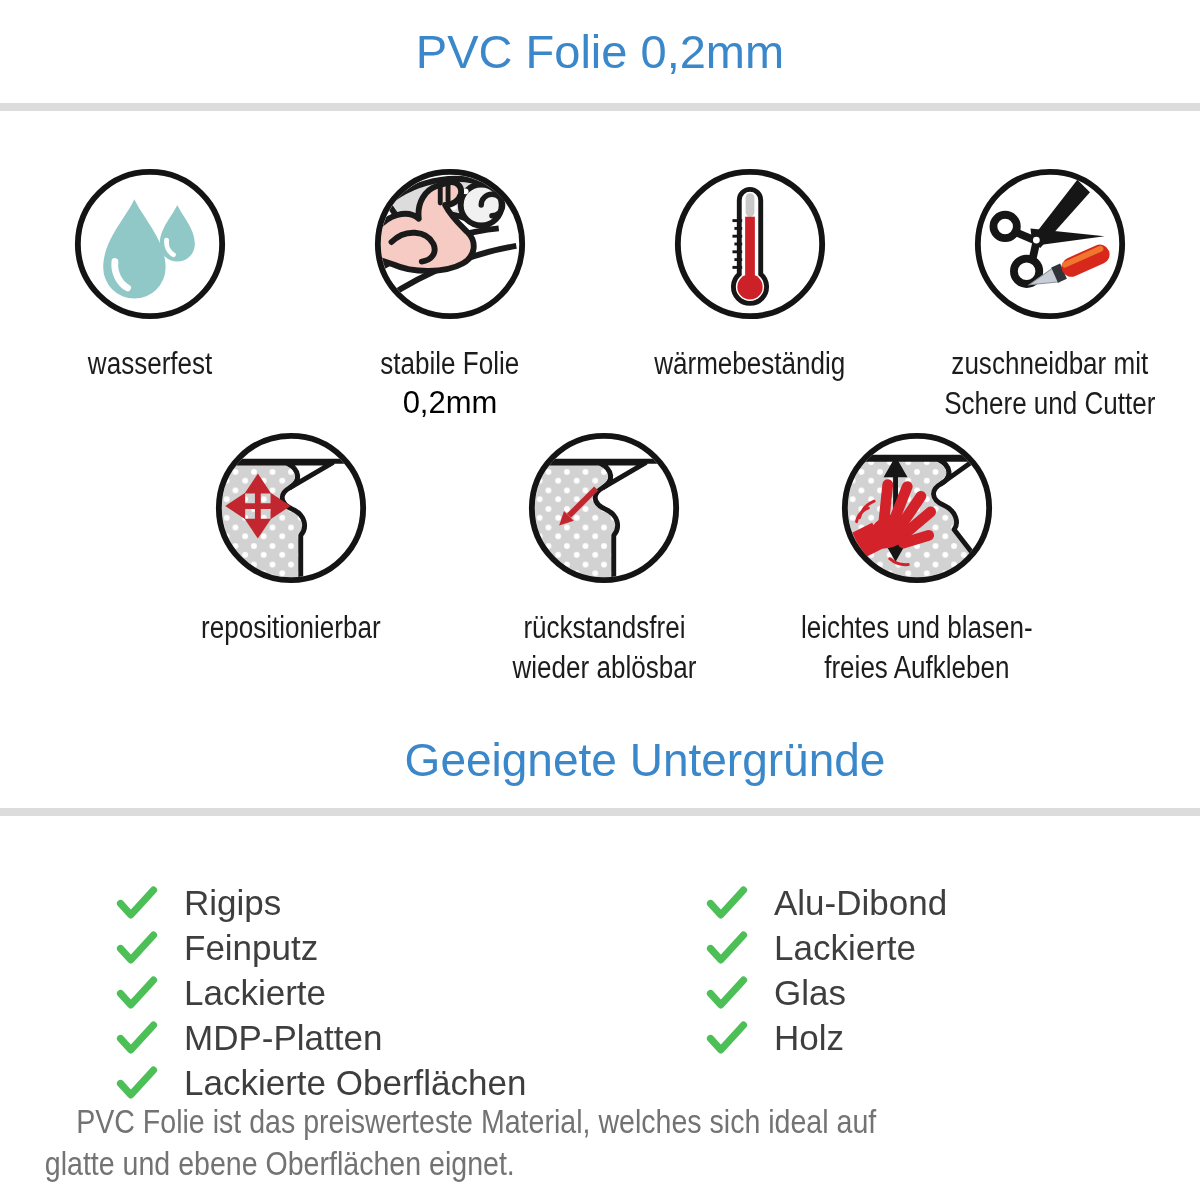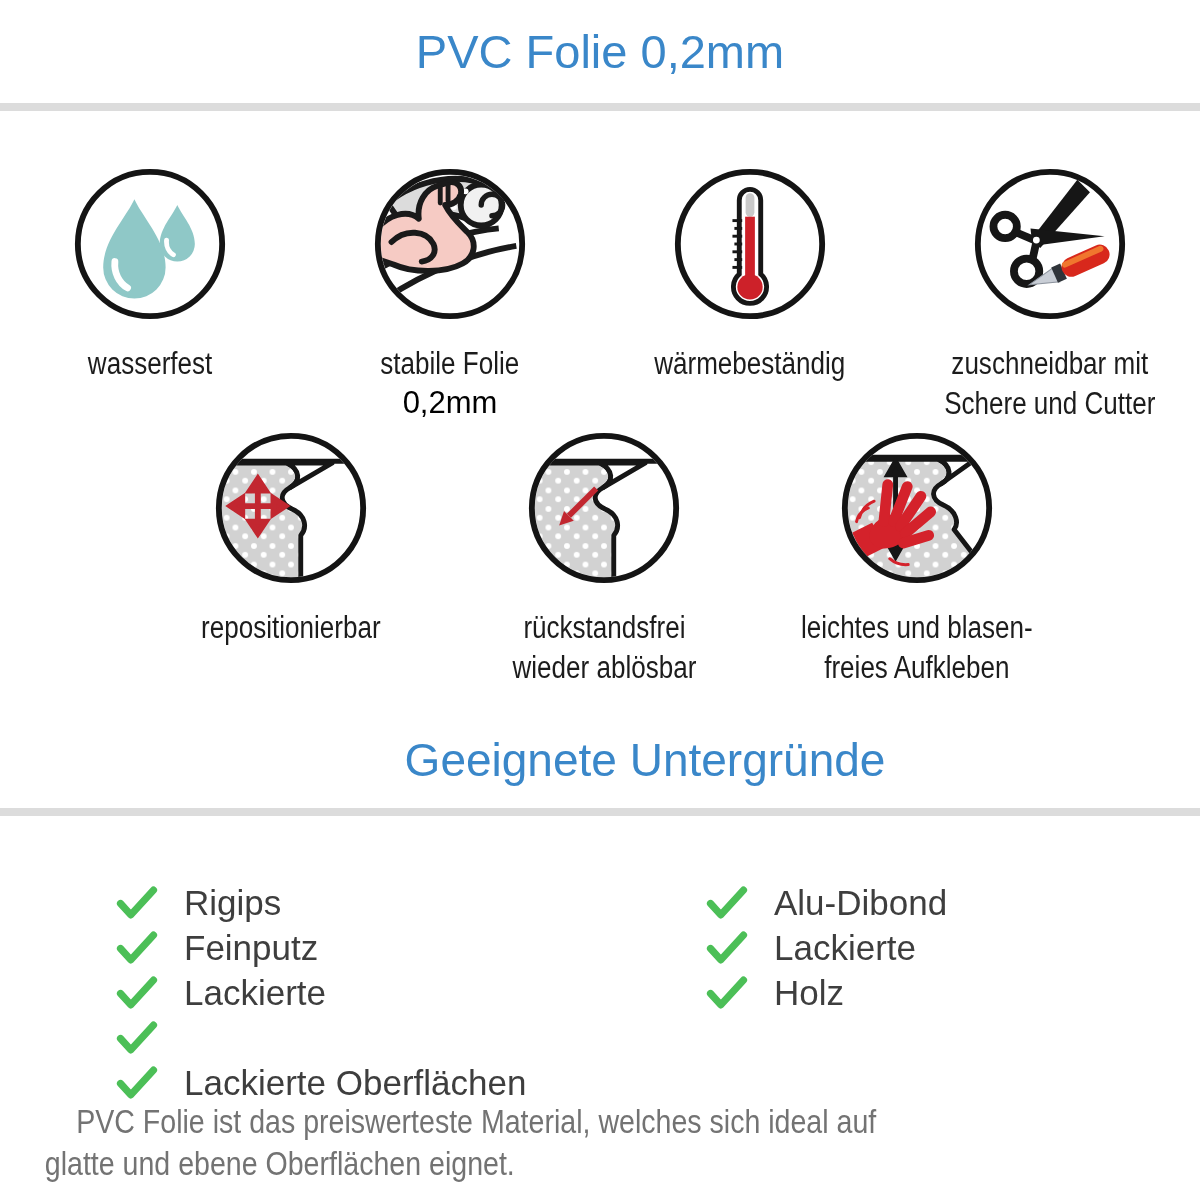--- a/index.html
+++ b/index.html
@@ -256,20 +256,21 @@
     <li>
       <svg class="check-icon" viewBox="0 0 40 33">
           <path d="M4,17 L14,28 36,4" fill="none" stroke="#4cbf57" stroke-width="7" stroke-linecap="round" stroke-linejoin="round"></path>
         </svg>
       <span class="surface-label">Lackierte</span>
       </li>
     <li>
       <svg class="check-icon" viewBox="0 0 40 33">
           <path d="M4,17 L14,28 36,4" fill="none" stroke="#4cbf57" stroke-width="7" stroke-linecap="round" stroke-linejoin="round"></path>
         </svg>
+      <span class="surface-label">MDP-Platten</span>
       </li>
     <li>
       <svg class="check-icon" viewBox="0 0 40 33">
           <path d="M4,17 L14,28 36,4" fill="none" stroke="#4cbf57" stroke-width="7" stroke-linecap="round" stroke-linejoin="round"></path>
         </svg>
       <span class="surface-label">Lackierte Oberflächen</span>
       </li>
   </ul>
 
   <ul class="checklist list-right">
@@ -277,20 +278,26 @@
       <svg class="check-icon" viewBox="0 0 40 33">
           <path d="M4,17 L14,28 36,4" fill="none" stroke="#4cbf57" stroke-width="7" stroke-linecap="round" stroke-linejoin="round"></path>
         </svg>
       <span class="surface-label">Alu-Dibond</span>
       </li>
     <li>
       <svg class="check-icon" viewBox="0 0 40 33">
           <path d="M4,17 L14,28 36,4" fill="none" stroke="#4cbf57" stroke-width="7" stroke-linecap="round" stroke-linejoin="round"></path>
         </svg>
       <span class="surface-label">Lackierte</span>
+      </li>
+    <li>
+      <svg class="check-icon" viewBox="0 0 40 33">
+          <path d="M4,17 L14,28 36,4" fill="none" stroke="#4cbf57" stroke-width="7" stroke-linecap="round" stroke-linejoin="round"></path>
+        </svg>
+      <span class="surface-label">Glas</span>
       </li>
     <li>
       <svg class="check-icon" viewBox="0 0 40 33">
           <path d="M4,17 L14,28 36,4" fill="none" stroke="#4cbf57" stroke-width="7" stroke-linecap="round" stroke-linejoin="round"></path>
         </svg>
       <span class="surface-label">Holz</span>
       </li>
   </ul>
 
   <div class="footer">

